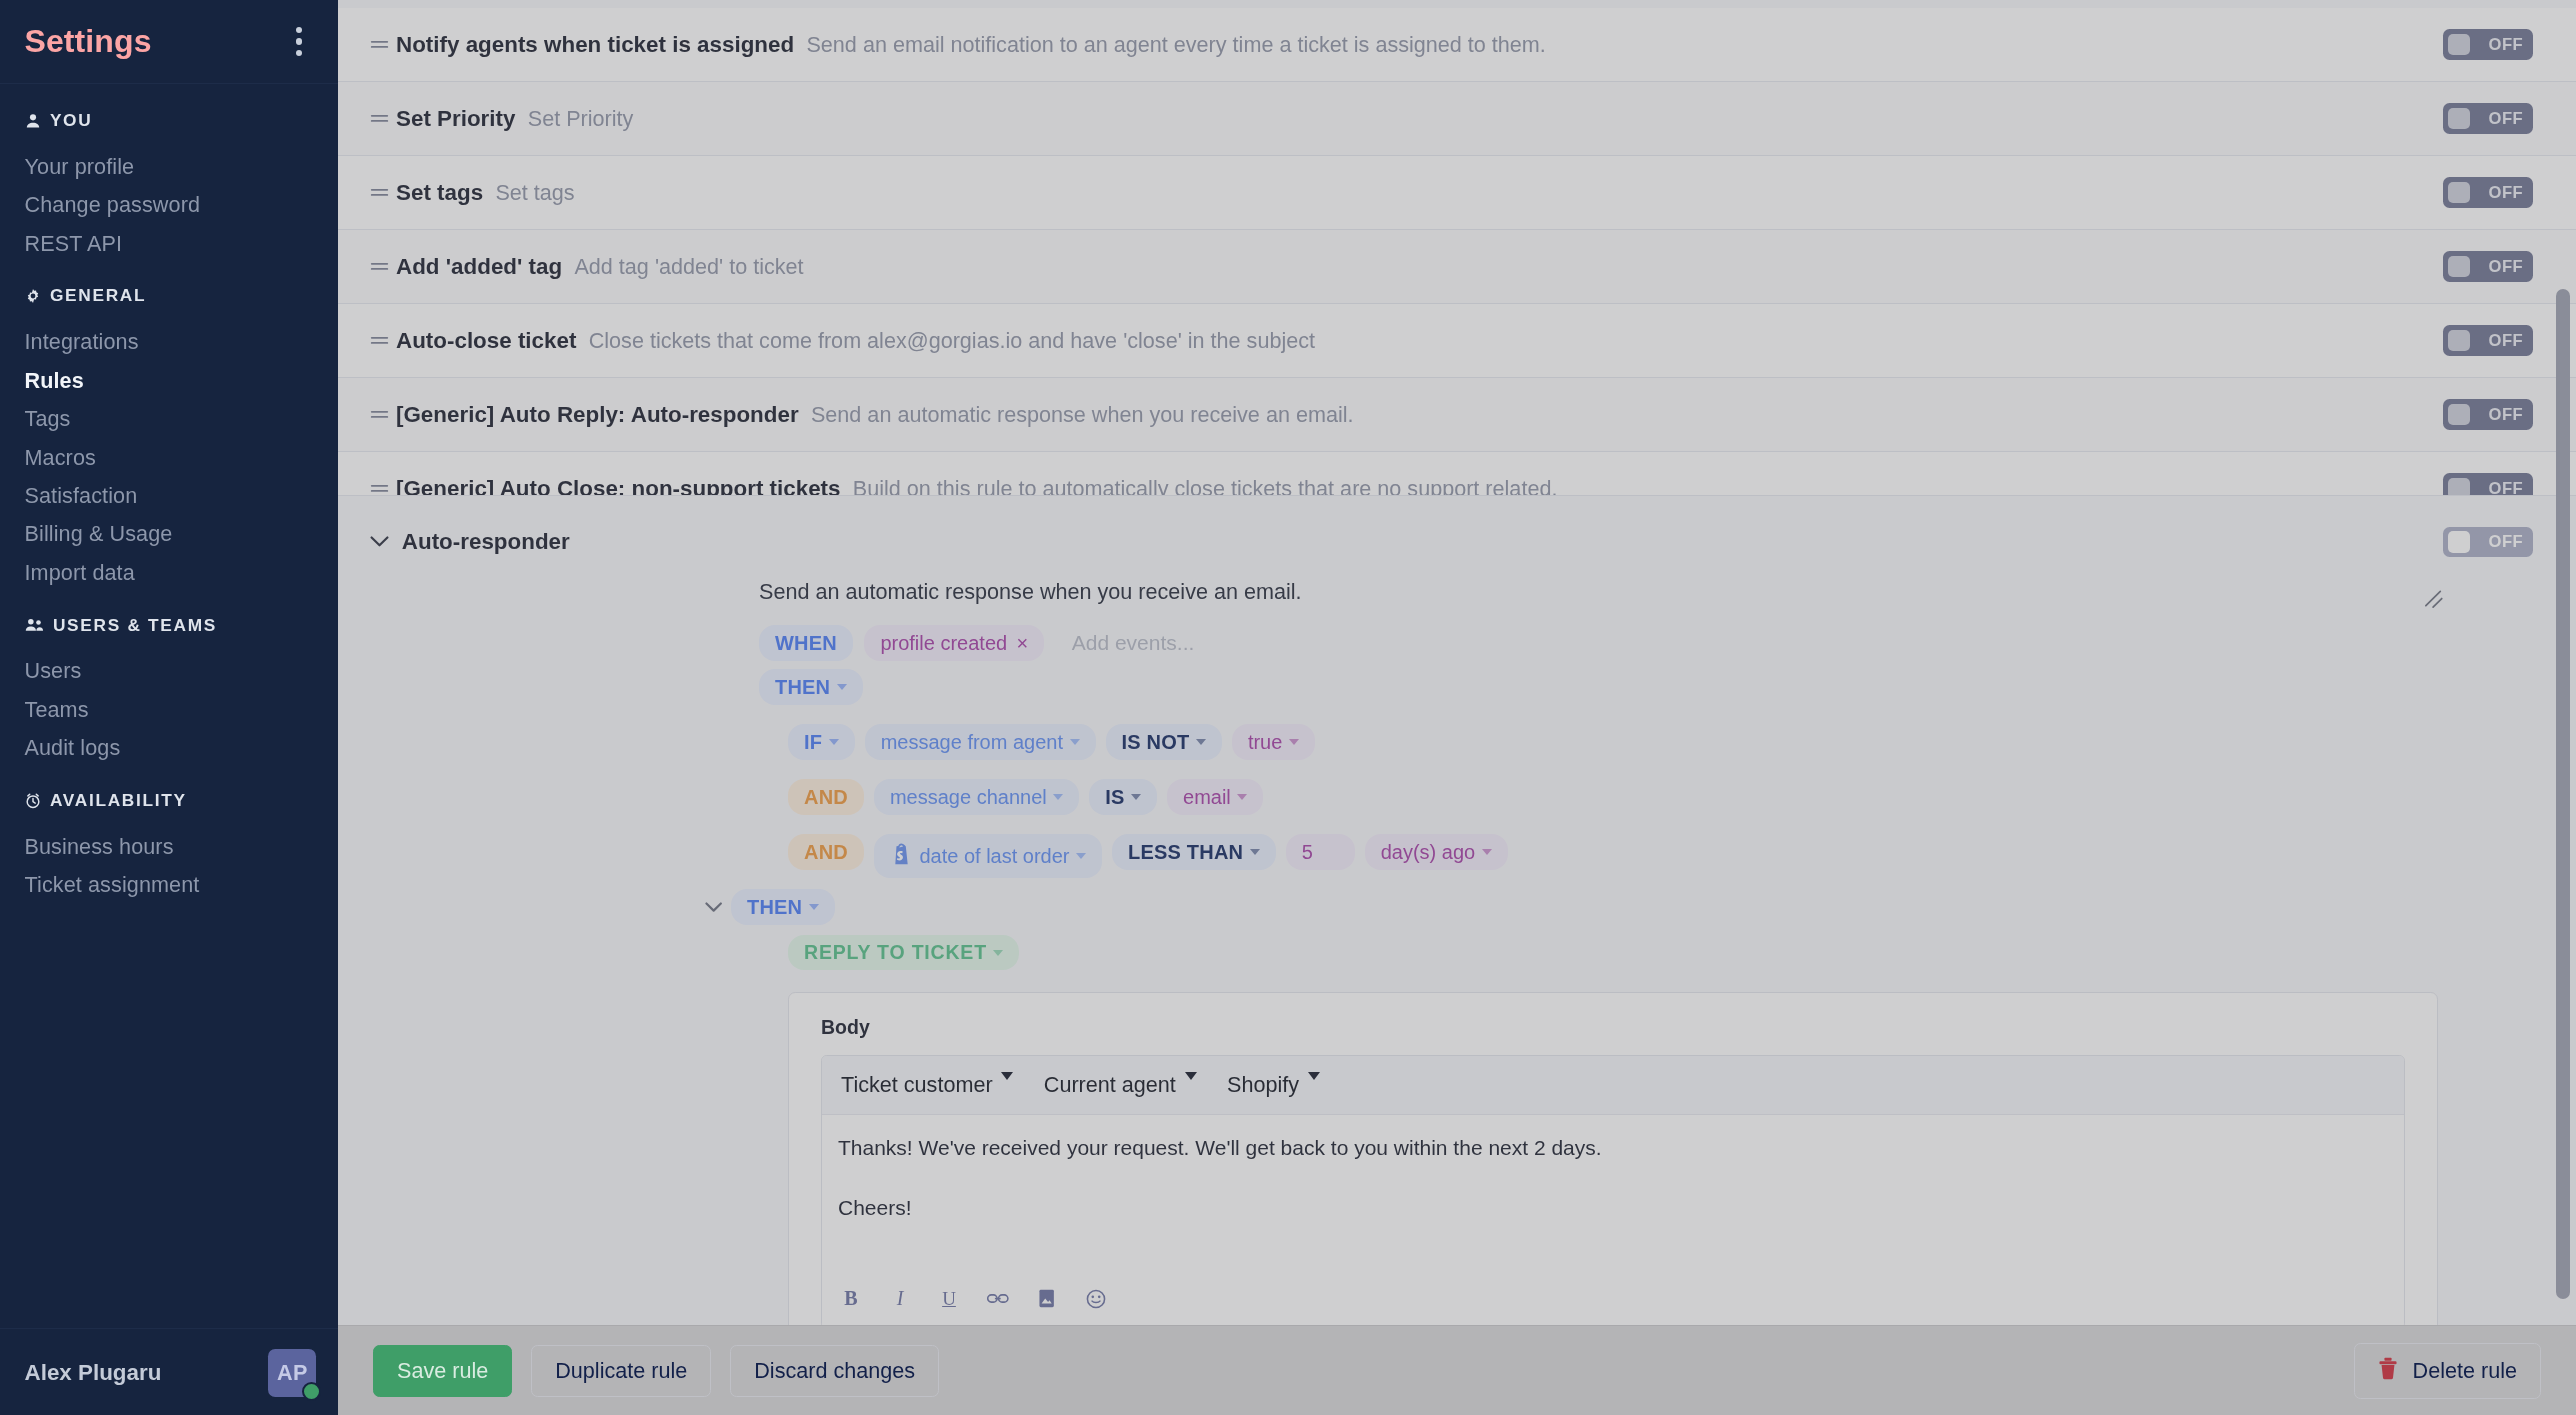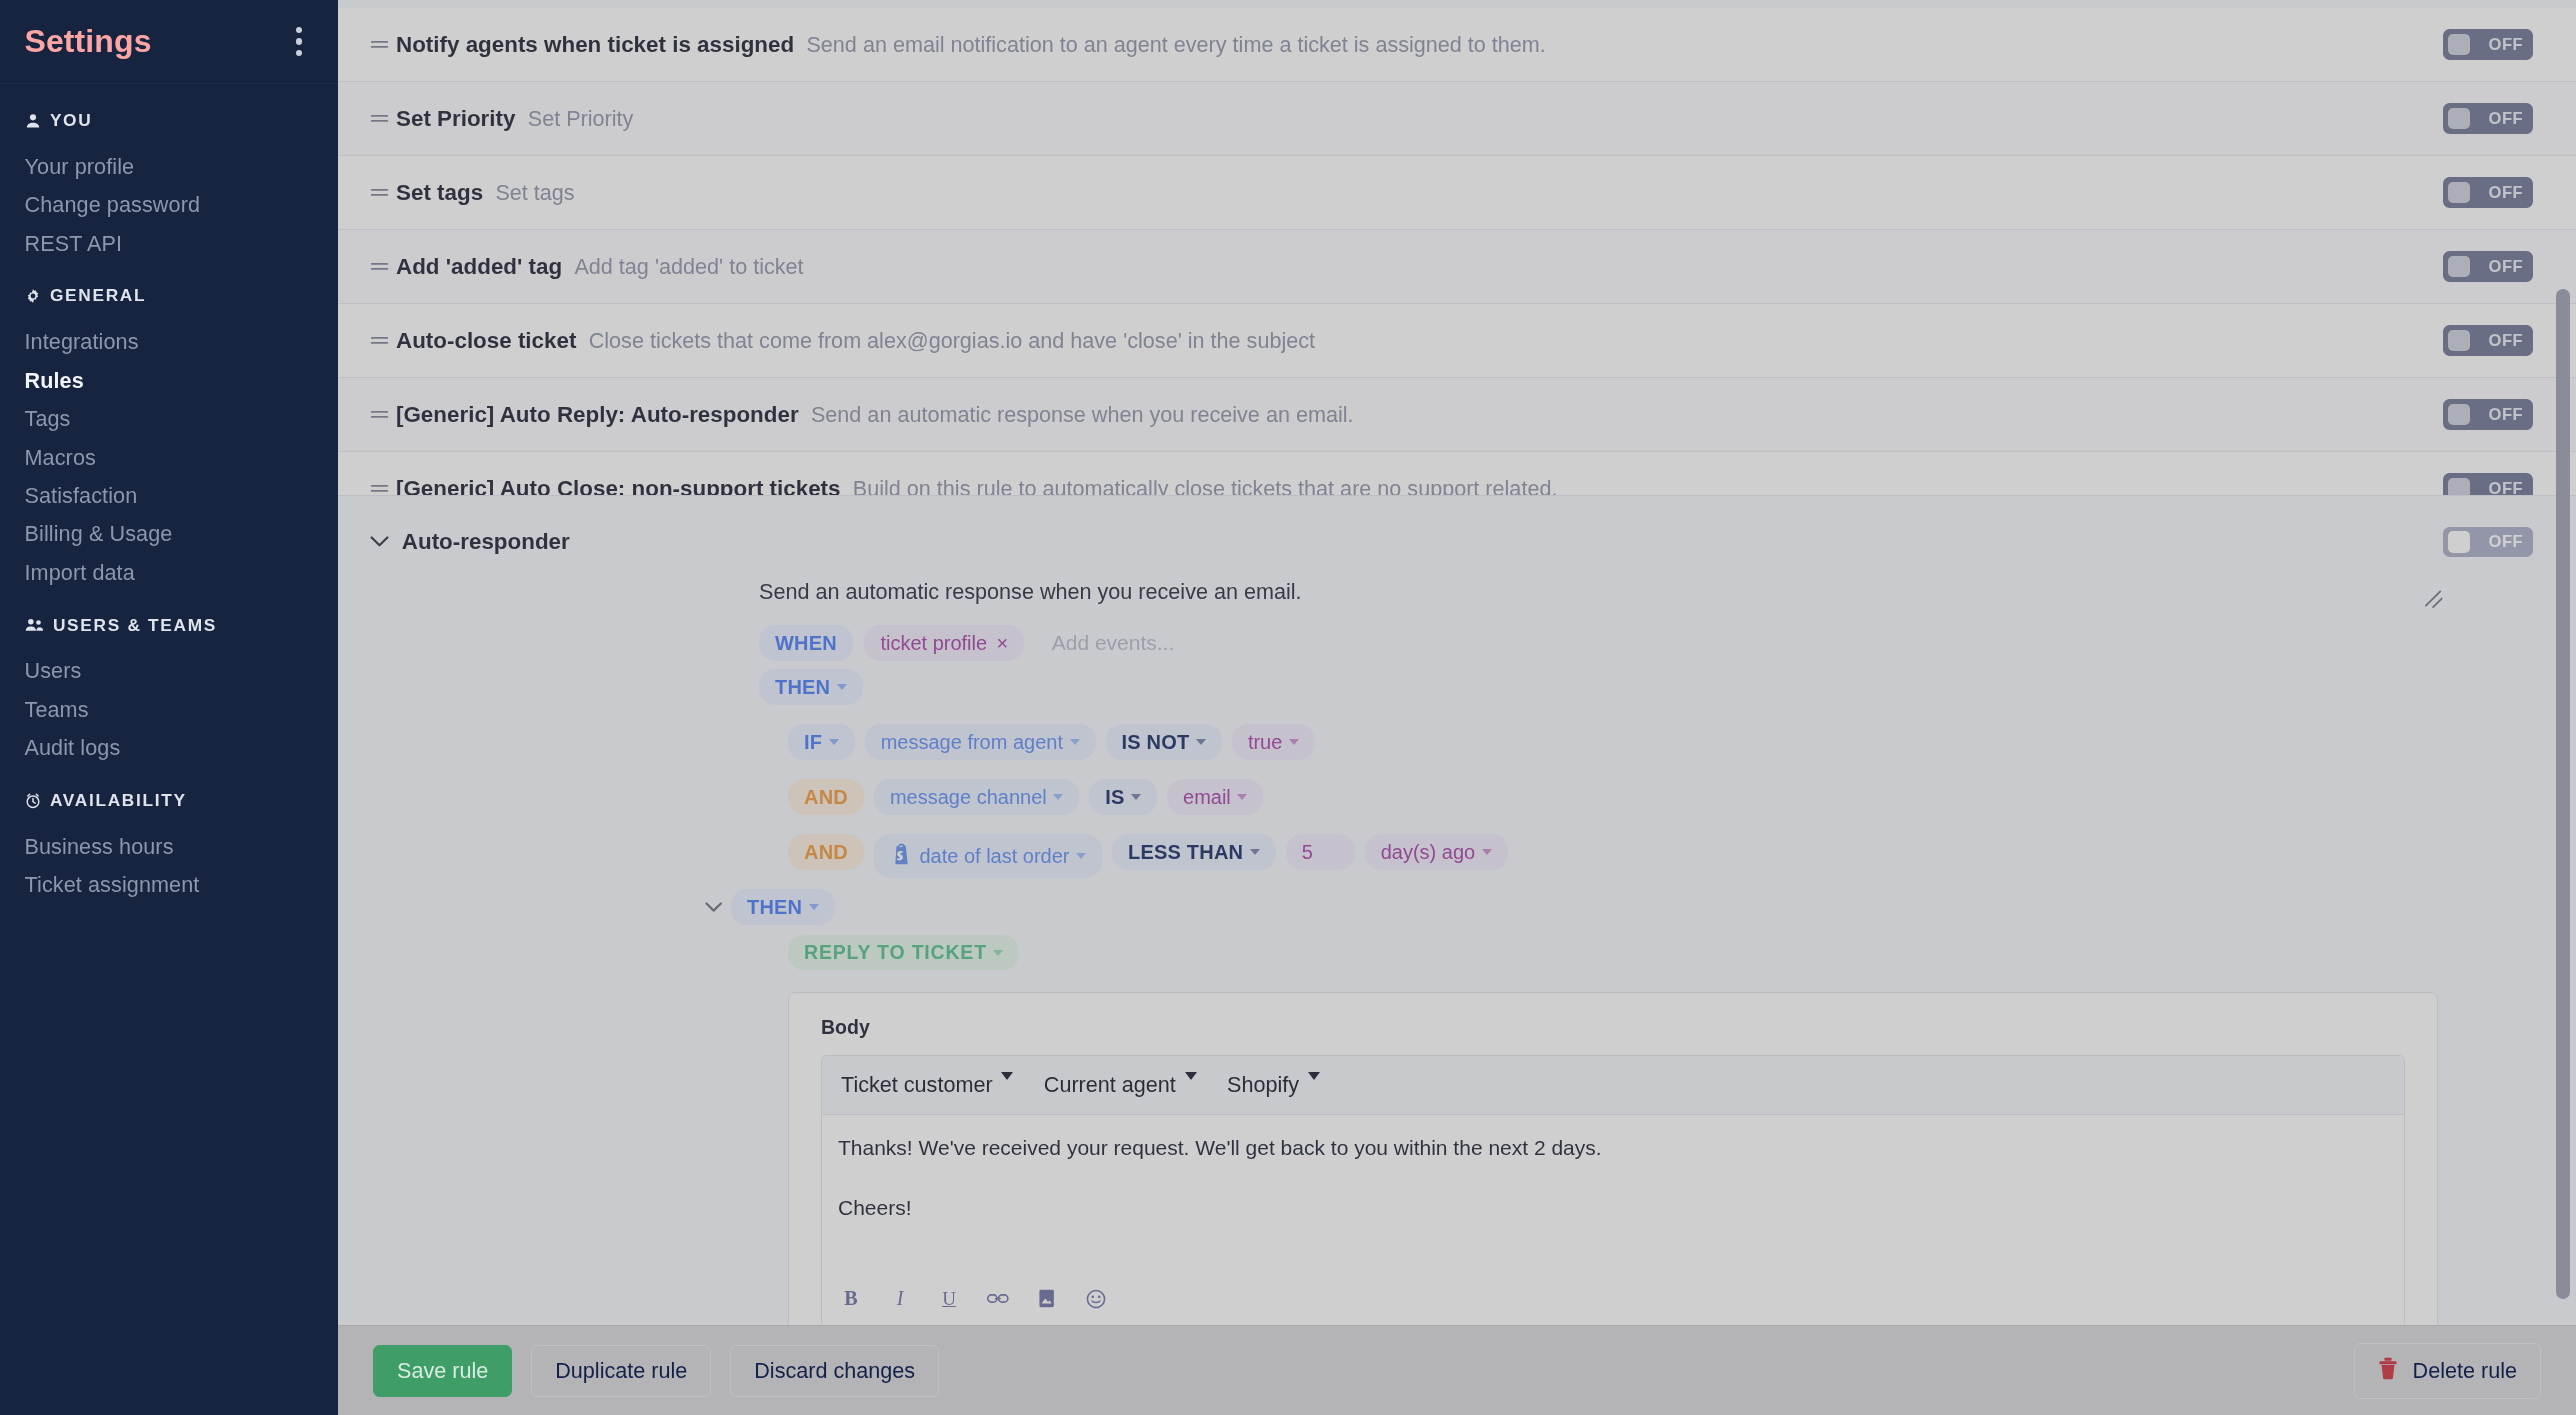--- a/index.html
+++ b/index.html
@@ -256,20 +256,27 @@
                 <path d="M4 4l2.5-2.3M18 4l-2.5-2.3" stroke="#dfe4ec" stroke-width="2" stroke-linecap="round"></path>
               </svg>
             </span>
             <span>AVAILABILITY</span>
           </div>
           <div class="sb-item">Business hours</div>
           <div class="sb-item">Ticket assignment</div>
         </div>
       </div>
 
+    <div class="sb-user">
+      <div class="sb-user-name">Alex Plugaru</div>
+      <div class="avatar-wrap">
+        <div class="avatar">AP</div>
+        <div class="online-dot"></div>
+      </div>
+    </div>
   </aside>
 
   <main class="main">
 
     <div class="rules-list" id="rules-list">
         <div class="rule-row">
           <span class="grip">
             <svg width="19" height="13" viewBox="0 0 26 18">
               <rect x="1" y="4" width="24" height="2.6" rx="1.3" fill="#7c8296"></rect>
               <rect x="1" y="11" width="24" height="2.6" rx="1.3" fill="#7c8296"></rect>
@@ -399,21 +406,21 @@
             <path d="M4 26 L24 6" stroke="#6d7280" stroke-width="2.4" stroke-linecap="round"></path>
             <path d="M14 28 L26 16" stroke="#6d7280" stroke-width="2.4" stroke-linecap="round"></path>
           </svg>
         </div>
       </div>
 
       <div class="rows">
         <div class="pill-row">
           <span class="pill p-kw">WHEN</span>
           <span class="pill p-tag">
-            <span>ticket profile</span>
+            <span>profile created</span>
             <span class="x">×</span>
           </span>
           <span class="ph-text">Add events...</span>
         </div>
         <div class="pill-row" style="margin-top:8.7px;">
           <span class="pill p-kw">
             <span>THEN</span>
             <span class="tri-sm"></span>
           </span>
         </div>

